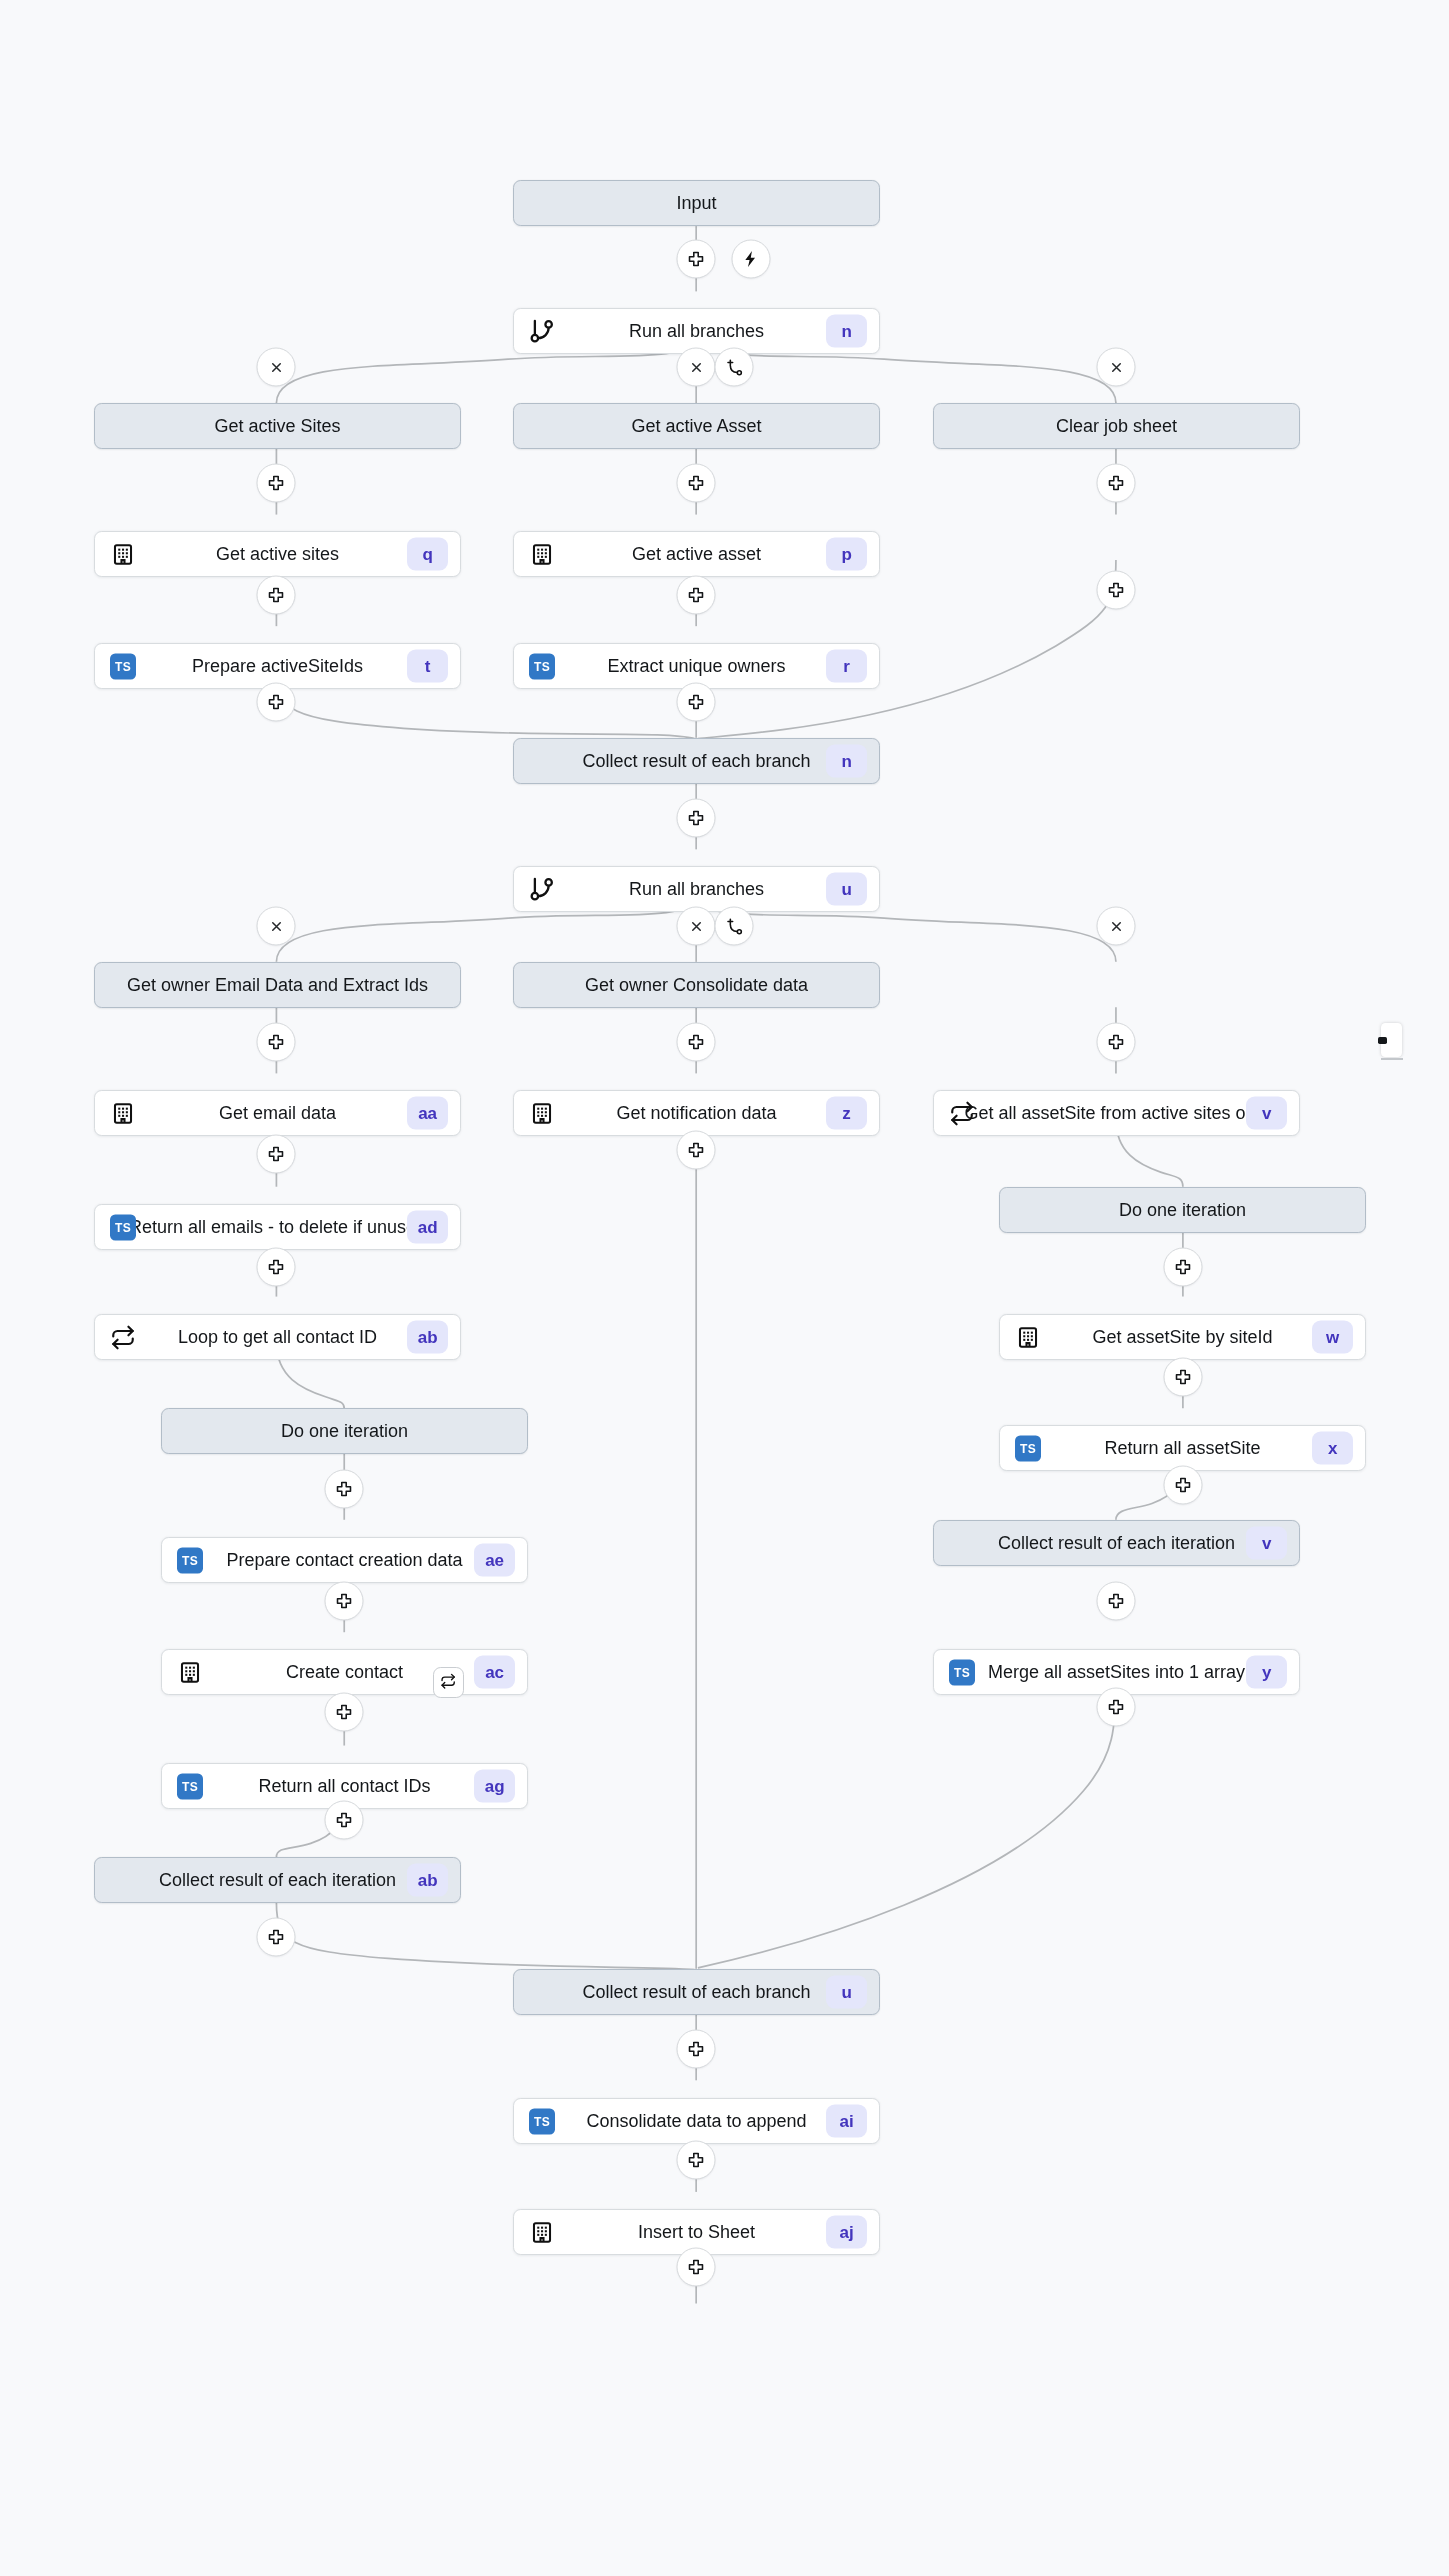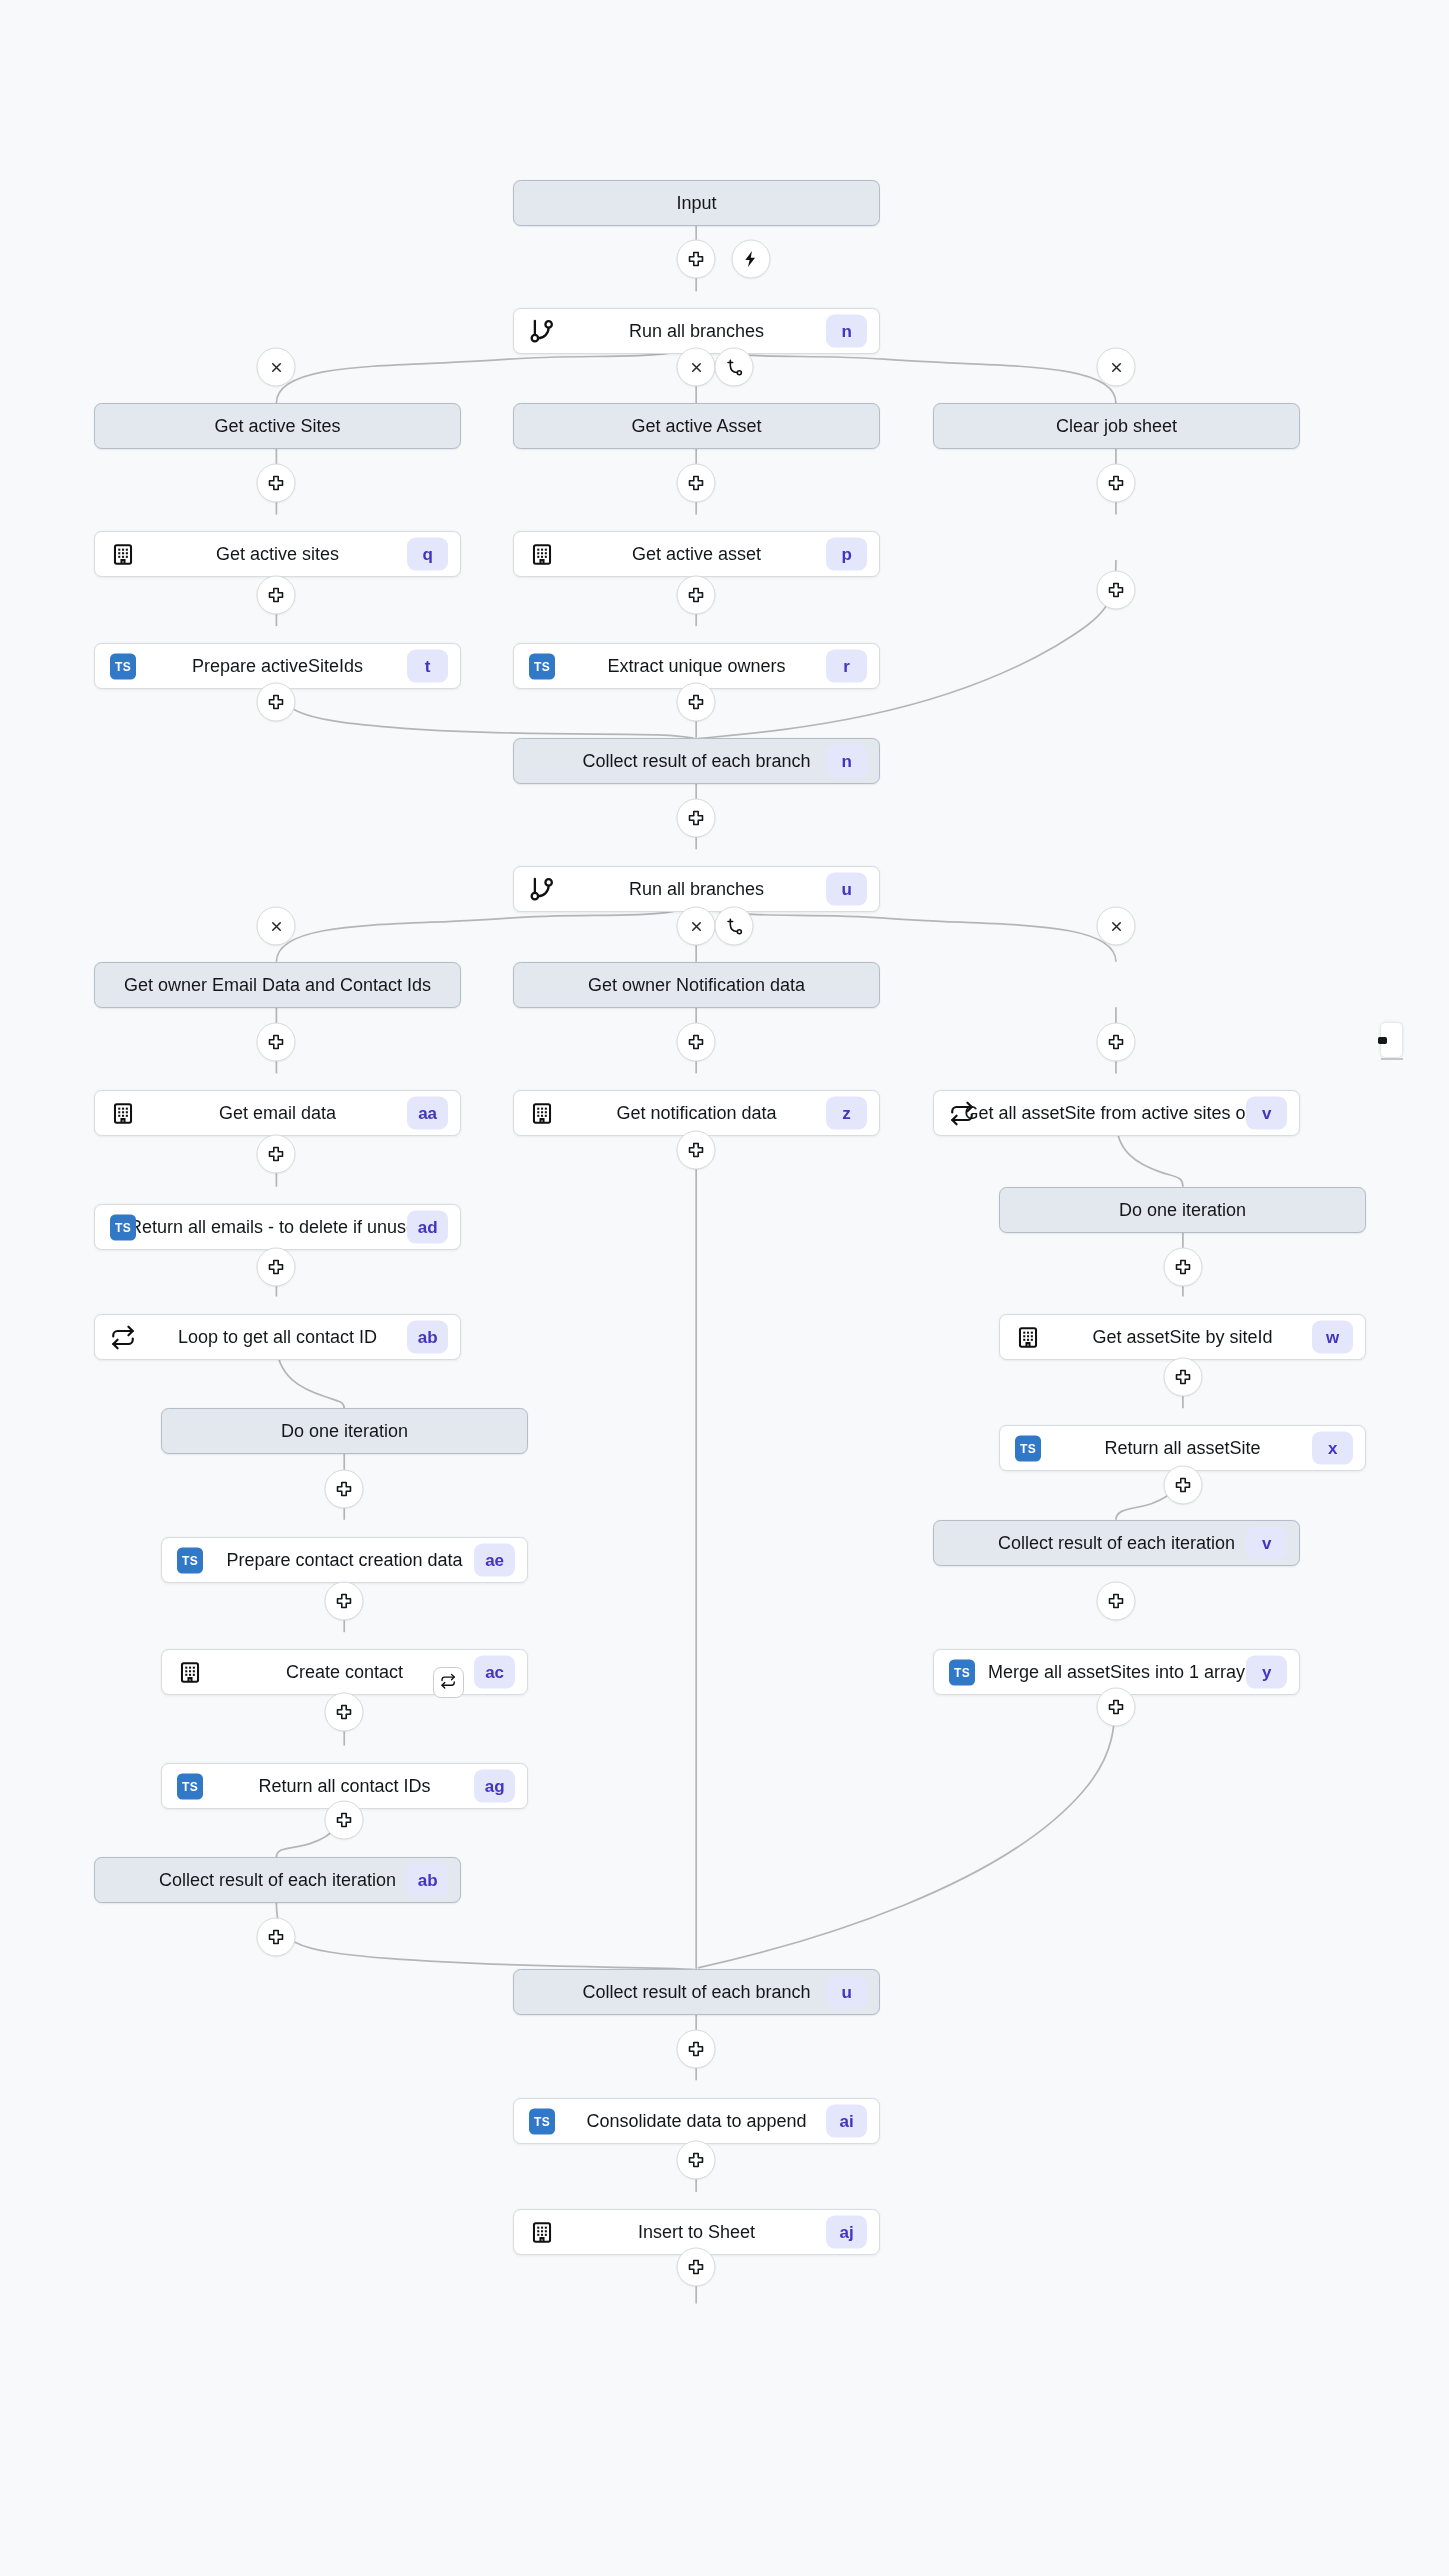--- a/index.html
+++ b/index.html
@@ -178,21 +178,21 @@
     <span class="ic">
         <svg width="27.5" height="27.5" viewBox="0 0 32 32">
           <use href="#i-branch"></use>
         </svg>
       </span>
     <span>Run all branches</span>
     <span class="badge">u</span>
   </div>
 
   <div class="node hdr" style="left:94px;top:962px">
-      <span>Get owner Email Data and Contact Ids</span>
+      <span>Get owner Email Data and Extract Ids</span>
     </div>
   <div class="node act" style="left:94px;top:1073px">
     <span class="ic">
         <svg width="26" height="26" viewBox="0 0 30 30">
           <use href="#i-building"></use>
         </svg>
       </span>
     <span>Get email data</span>
     <span class="badge">aa</span>
   </div>
@@ -243,21 +243,21 @@
       </span>
     <span>Return all contact IDs</span>
     <span class="badge">ag</span>
   </div>
   <div class="node hdr" style="left:94px;top:1857px">
     <span>Collect result of each iteration</span>
     <span class="badge">ab</span>
   </div>
 
   <div class="node hdr" style="left:513px;top:962px">
-      <span>Get owner Notification data</span>
+      <span>Get owner Consolidate data</span>
     </div>
   <div class="node act" style="left:513px;top:1073px">
     <span class="ic">
         <svg width="26" height="26" viewBox="0 0 30 30">
           <use href="#i-building"></use>
         </svg>
       </span>
     <span>Get notification data</span>
     <span class="badge">z</span>
   </div>

